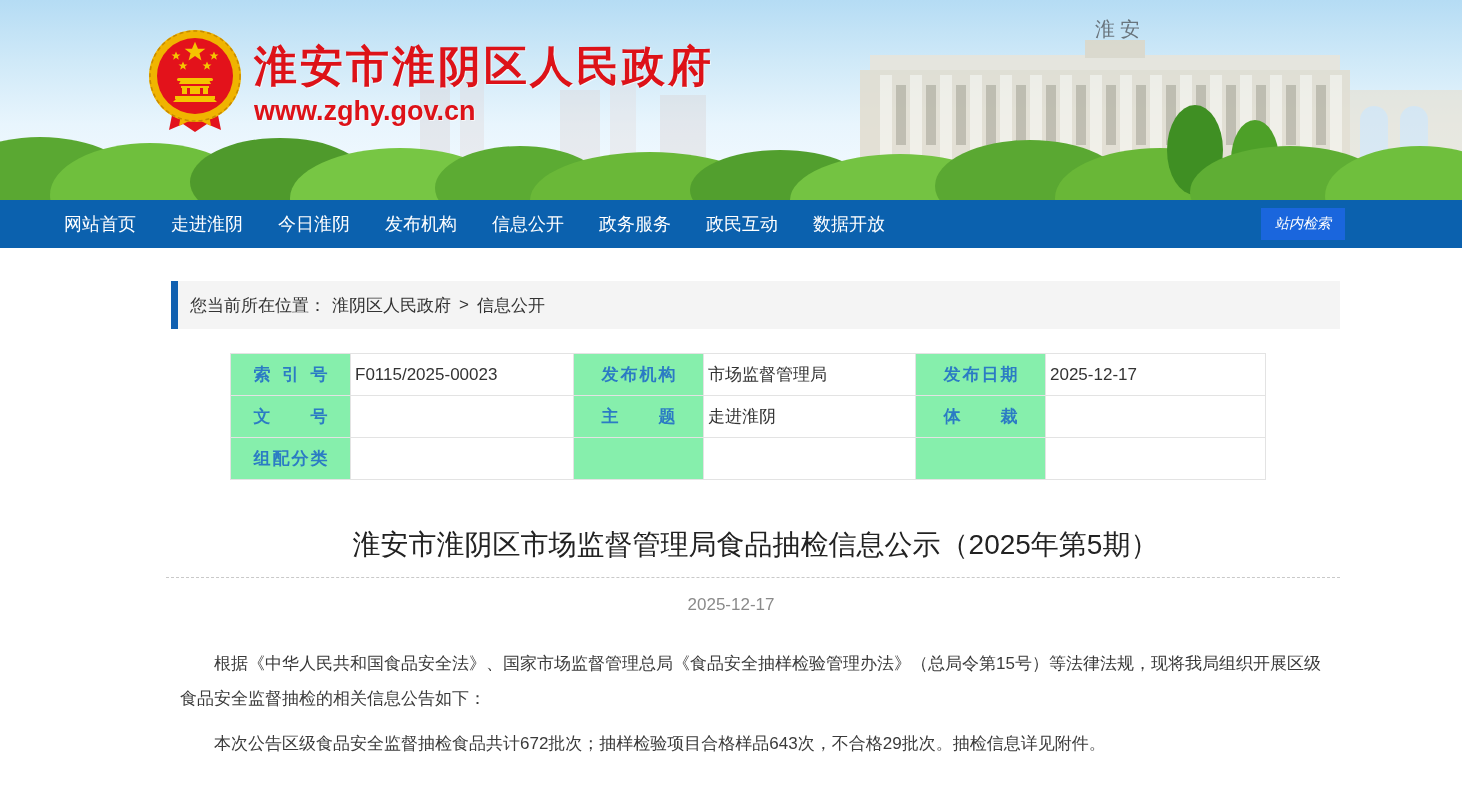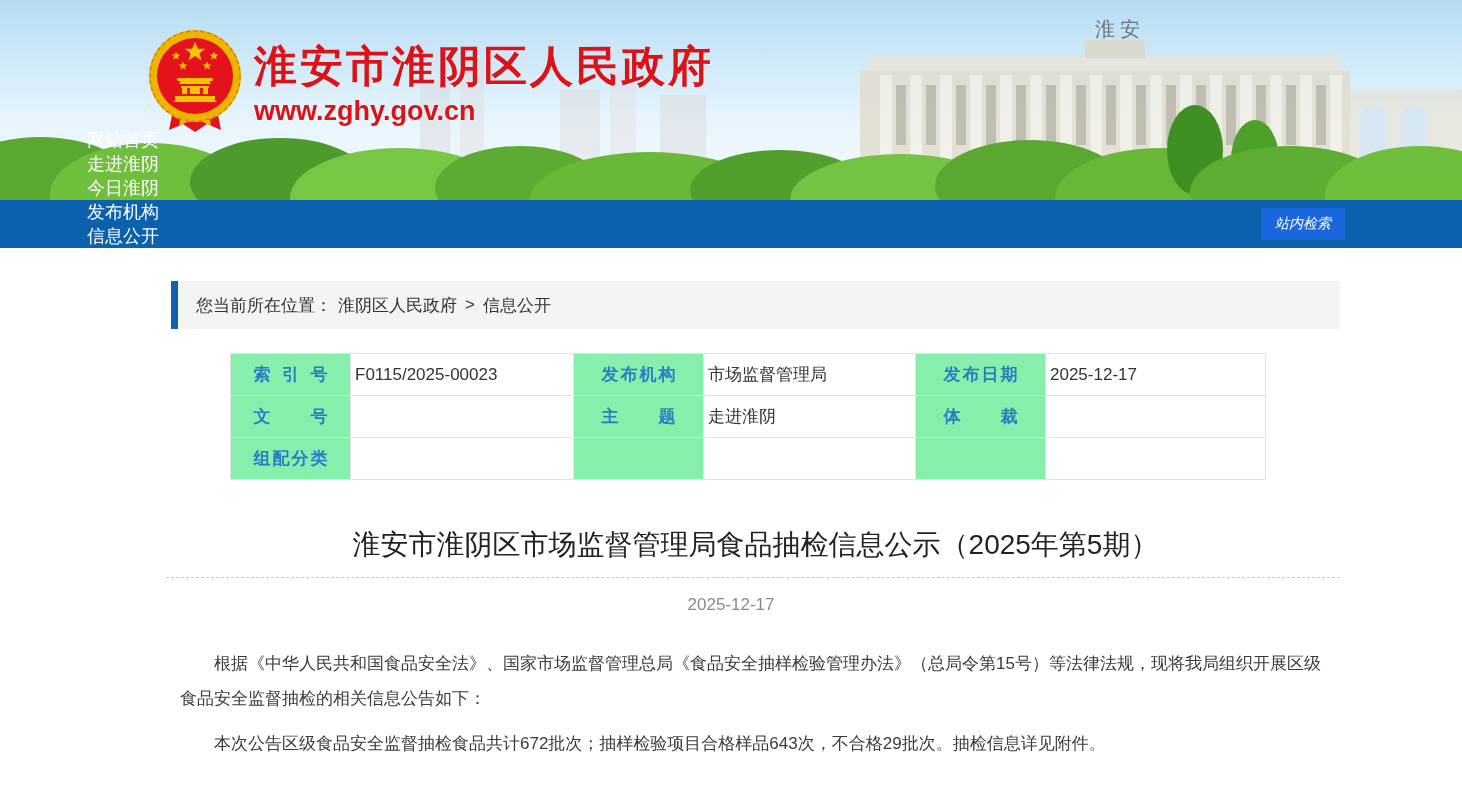--- a/index.html
+++ b/index.html
@@ -12,34 +12,34 @@
   .banner-art { position:absolute; left:0; top:0; width:100%; height:100%; }
   .logo-wrap { position:absolute; left:143px; top:26px; width:104px; height:108px; }
   .site-id { position:absolute; left:254px; top:40px; }
   .site-title { font-size:43px; font-weight:bold; color:#dd1218; letter-spacing:3px; line-height:1.25;
     text-shadow:1px 1px 0 rgba(255,255,255,.6); }
   .site-url { font-size:27px; font-weight:bold; color:#dd1218; margin-top:2px;
     text-shadow:1px 1px 0 rgba(255,255,255,.6); }
 
   
   .nav { position:relative; width:100%; height:48px; background:#0b61ae; display:flex; align-items:center; }
-  .nav-items { display:flex; margin-left:87px;flex-direction:column; }
+  .nav-items { display:flex; gap:35px; margin-left:64px; }
   .nav-item { color:#fff; font-size:18px; white-space:nowrap; cursor:pointer; text-decoration:none; }
   .search-area { margin-left:auto; margin-right:117px; display:flex; align-items:center; height:32px; }
   .search-box { position:relative; width:191px; height:32px; }
   .search-box input { width:100%; height:100%; border:none; outline:none; padding:0 6px 0 30px;
     font-size:14px; color:#333; background:#fff; font-family:inherit; }
   .search-box input::placeholder { color:#555; opacity:1; }
   .search-ic { position:absolute; left:7px; top:7px; width:18px; height:18px; }
   .search-btn { height:32px; padding:0 14px; background:#1a66dd; color:#fff; font-size:14px;
     border:none; cursor:pointer; font-family:inherit; white-space:nowrap;font-style:italic; }
 
   
   .crumb { margin:33px 122px 0 171px; height:48px; background:#f4f4f4; border-left:7px solid #1060b0;
-    display:flex; align-items:center; padding-left:18px; font-size:17px; color:#333; }
+    display:flex; align-items:center; padding-left:12px; font-size:17px; color:#333; }
   .crumb a { color:#333; text-decoration:none; cursor:pointer; }
   .crumb .sep { margin:0 8px; color:#333; }
   .crumb .pre { margin-right:6px; }
 
   
   .meta { margin:24px 0 0 230px; border-collapse:collapse; table-layout:fixed; width:1035px; }
   .meta td { border:1px solid #e3e3e3; height:42px; font-size:17px; vertical-align:middle; }
   .meta td.m-label { background:#86efac; color:#2b7bc4; text-align:center;font-weight:bold; }
   .meta td.m-label .jt { display:inline-block; width:74px; text-align:justify; text-align-last:justify; }
   .meta td.m-value { background:#fff; color:#333; padding-left:4px; }

